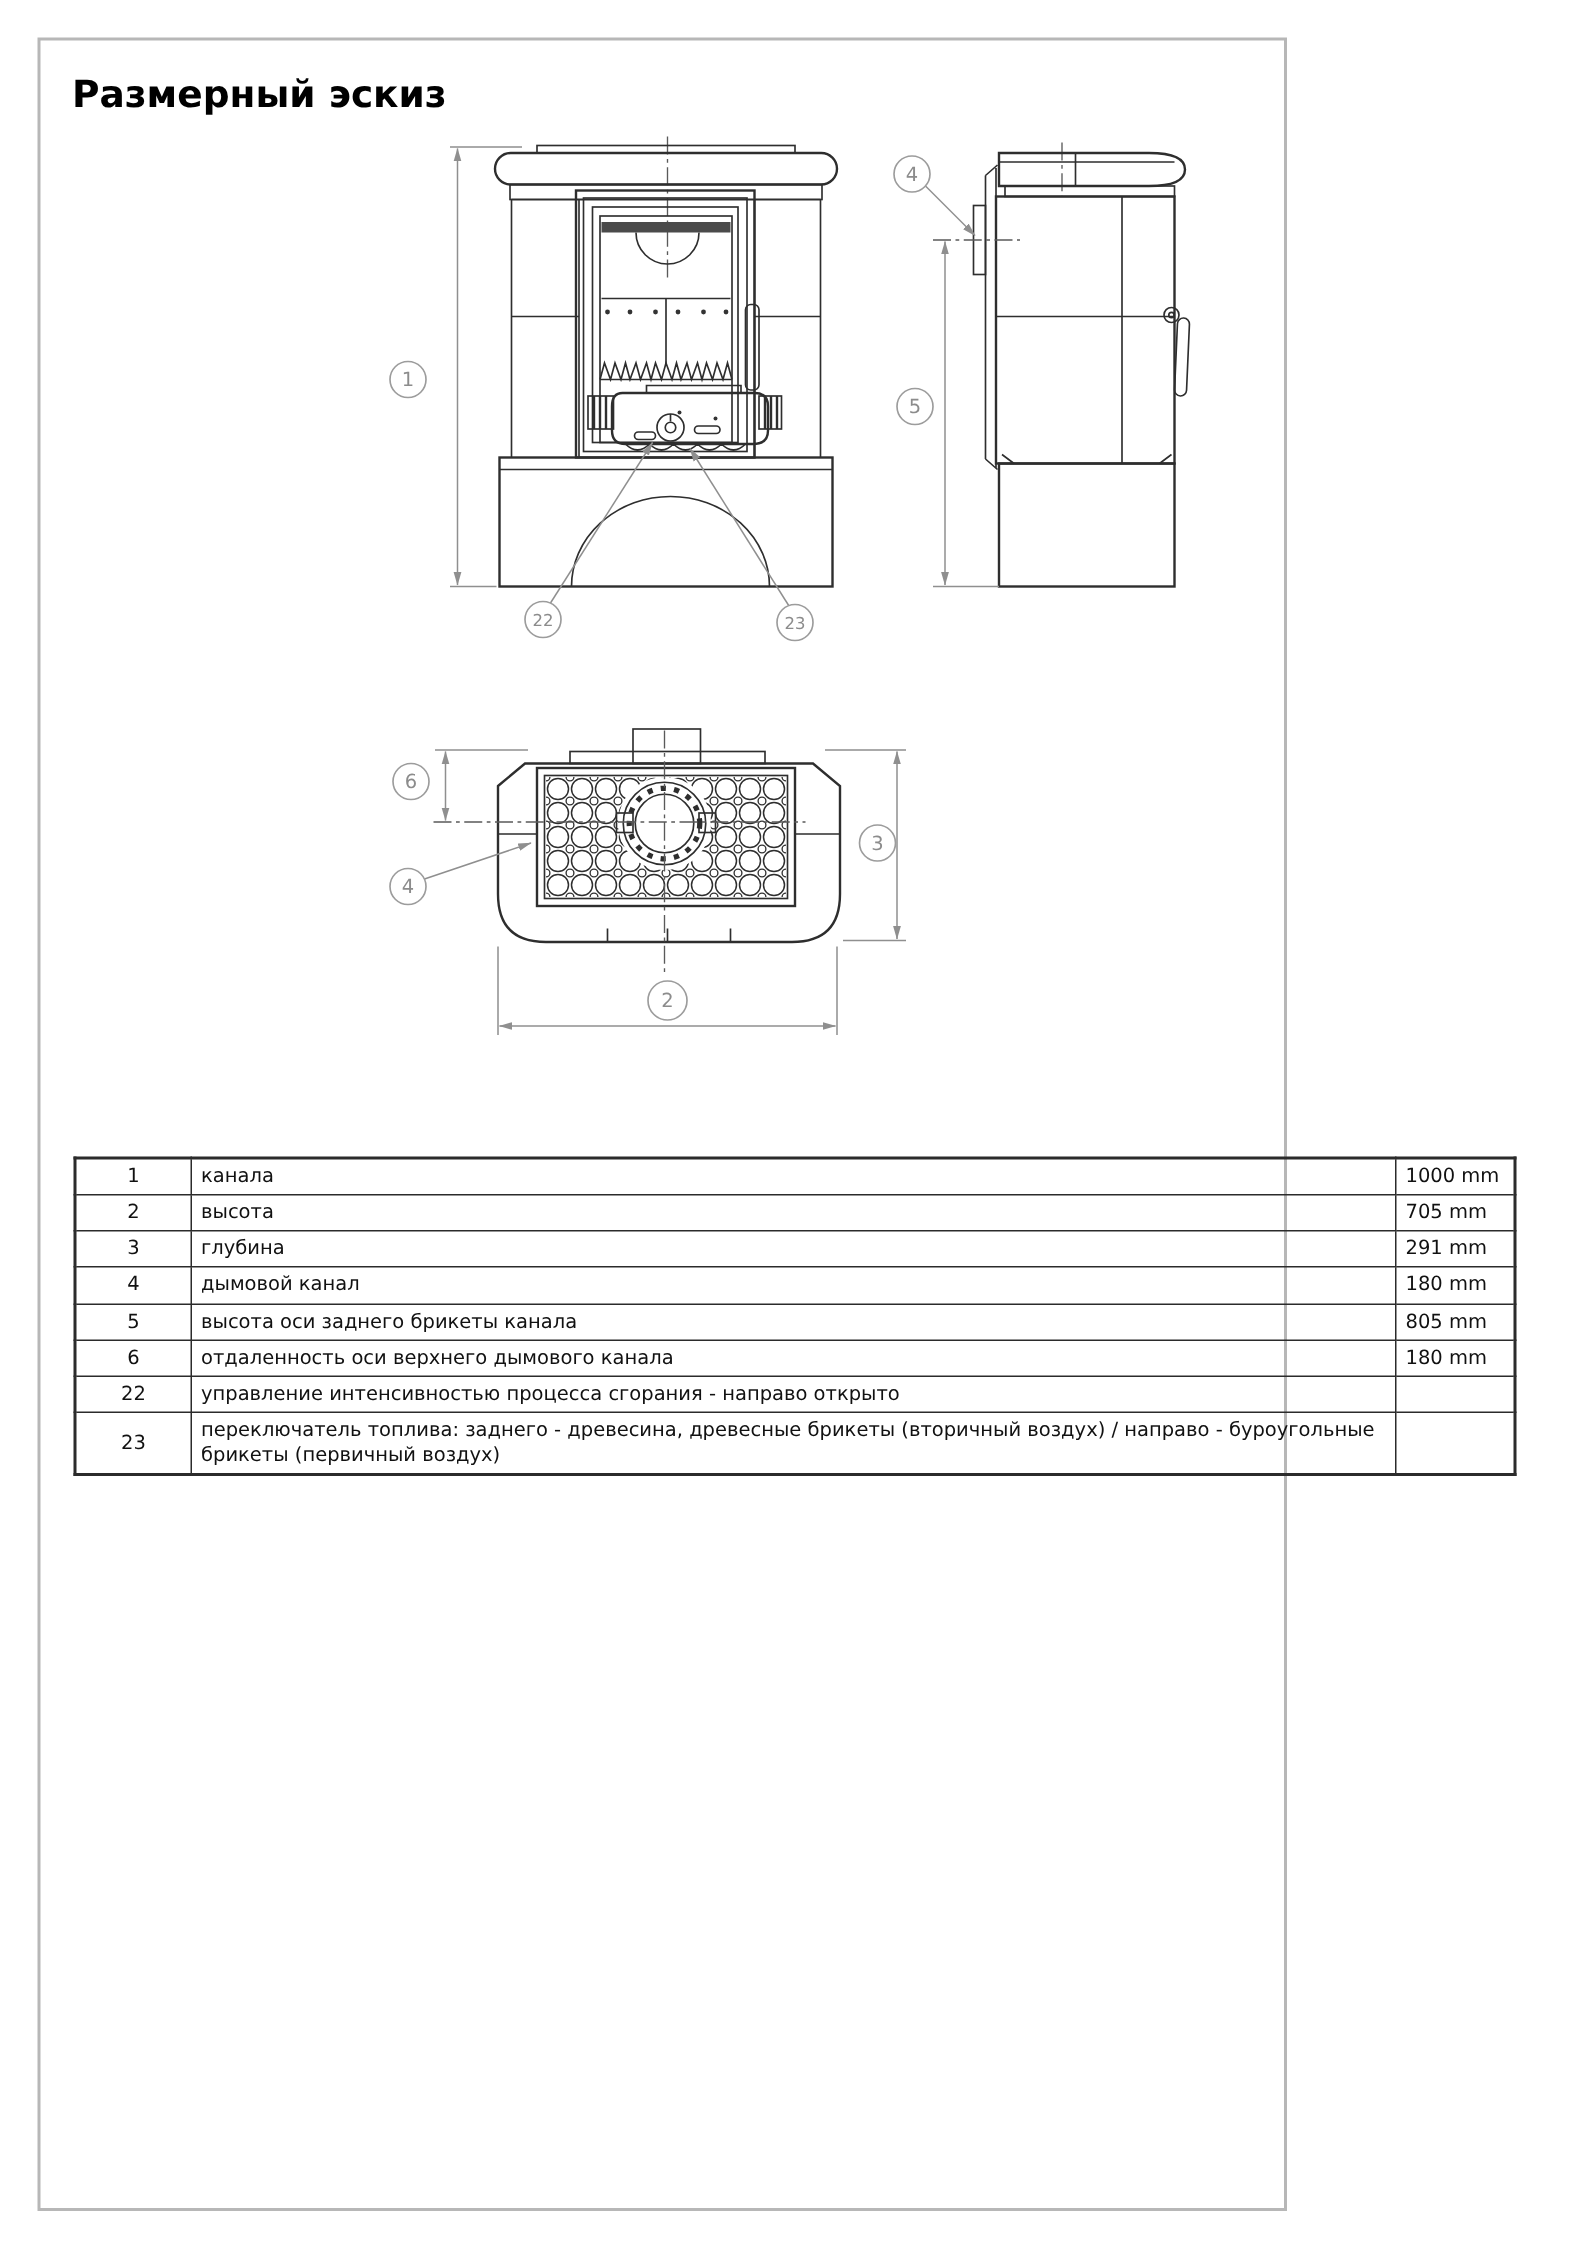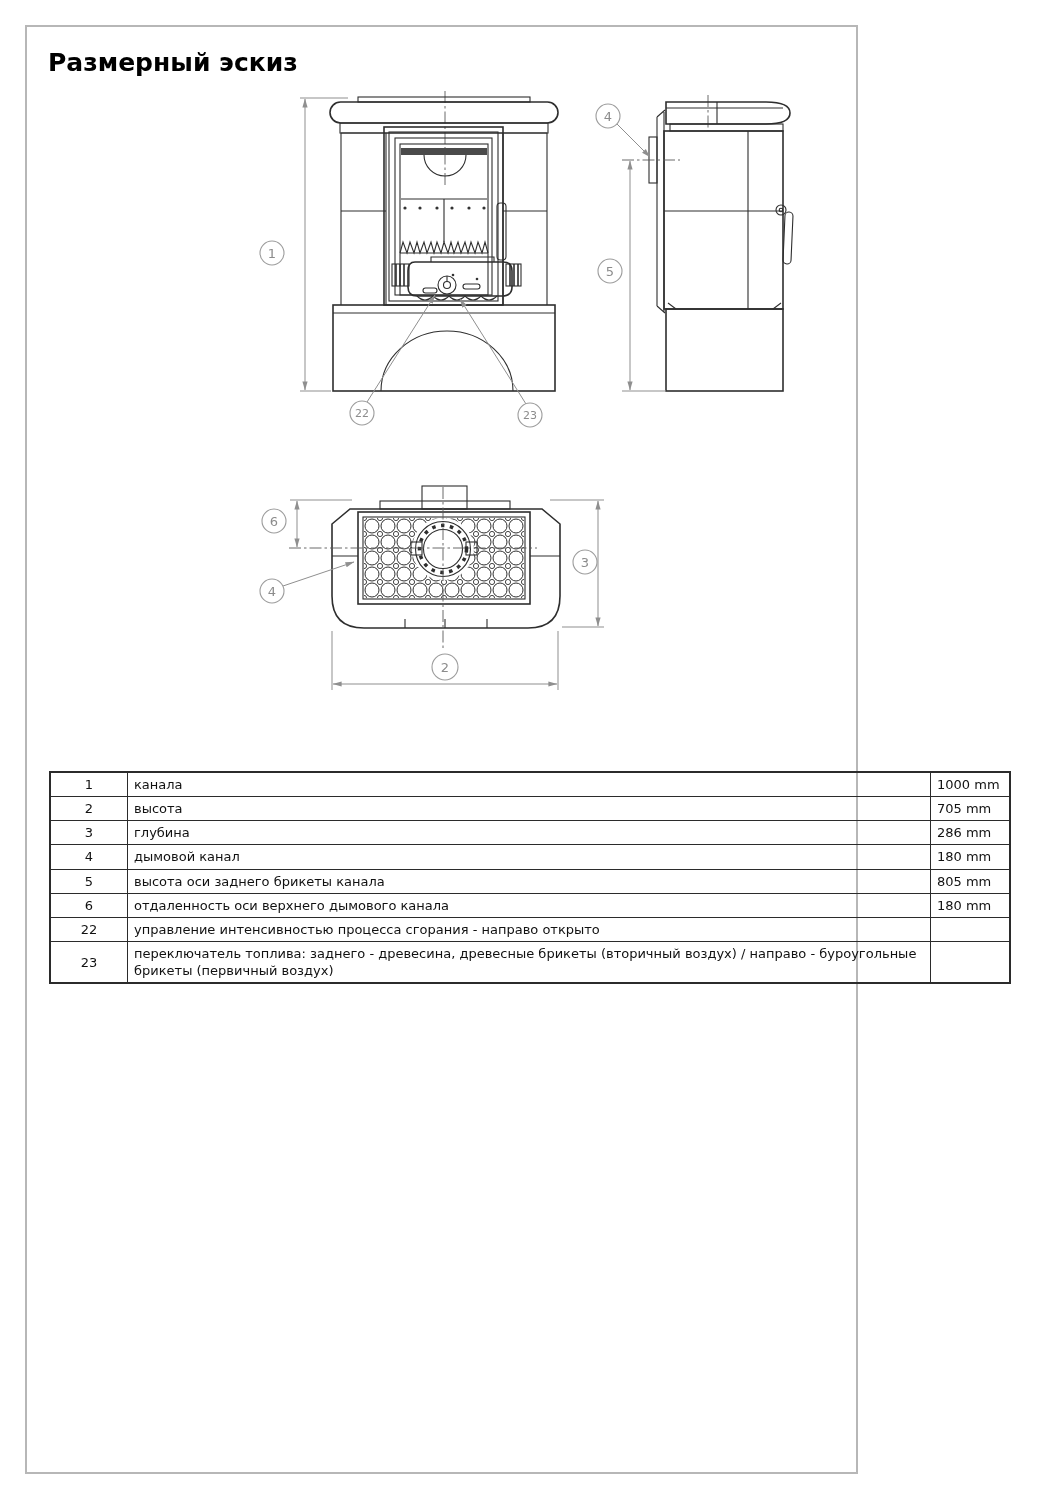--- a/index.html
+++ b/index.html
@@ -217,21 +217,21 @@
         <td class="val">1000 mm</td>
       </tr>
       <tr>
         <td class="num">2</td>
         <td class="lab">высота</td>
         <td class="val">705 mm</td>
       </tr>
       <tr>
         <td class="num">3</td>
         <td class="lab">глубина</td>
-        <td class="val">286 mm</td>
+        <td class="val">291 mm</td>
       </tr>
       <tr>
         <td class="num">4</td>
         <td class="lab">дымовой канал</td>
         <td class="val">180 mm</td>
       </tr>
       <tr>
         <td class="num">5</td>
         <td class="lab">высота оси заднего брикеты канала</td>
         <td class="val">805 mm</td>

